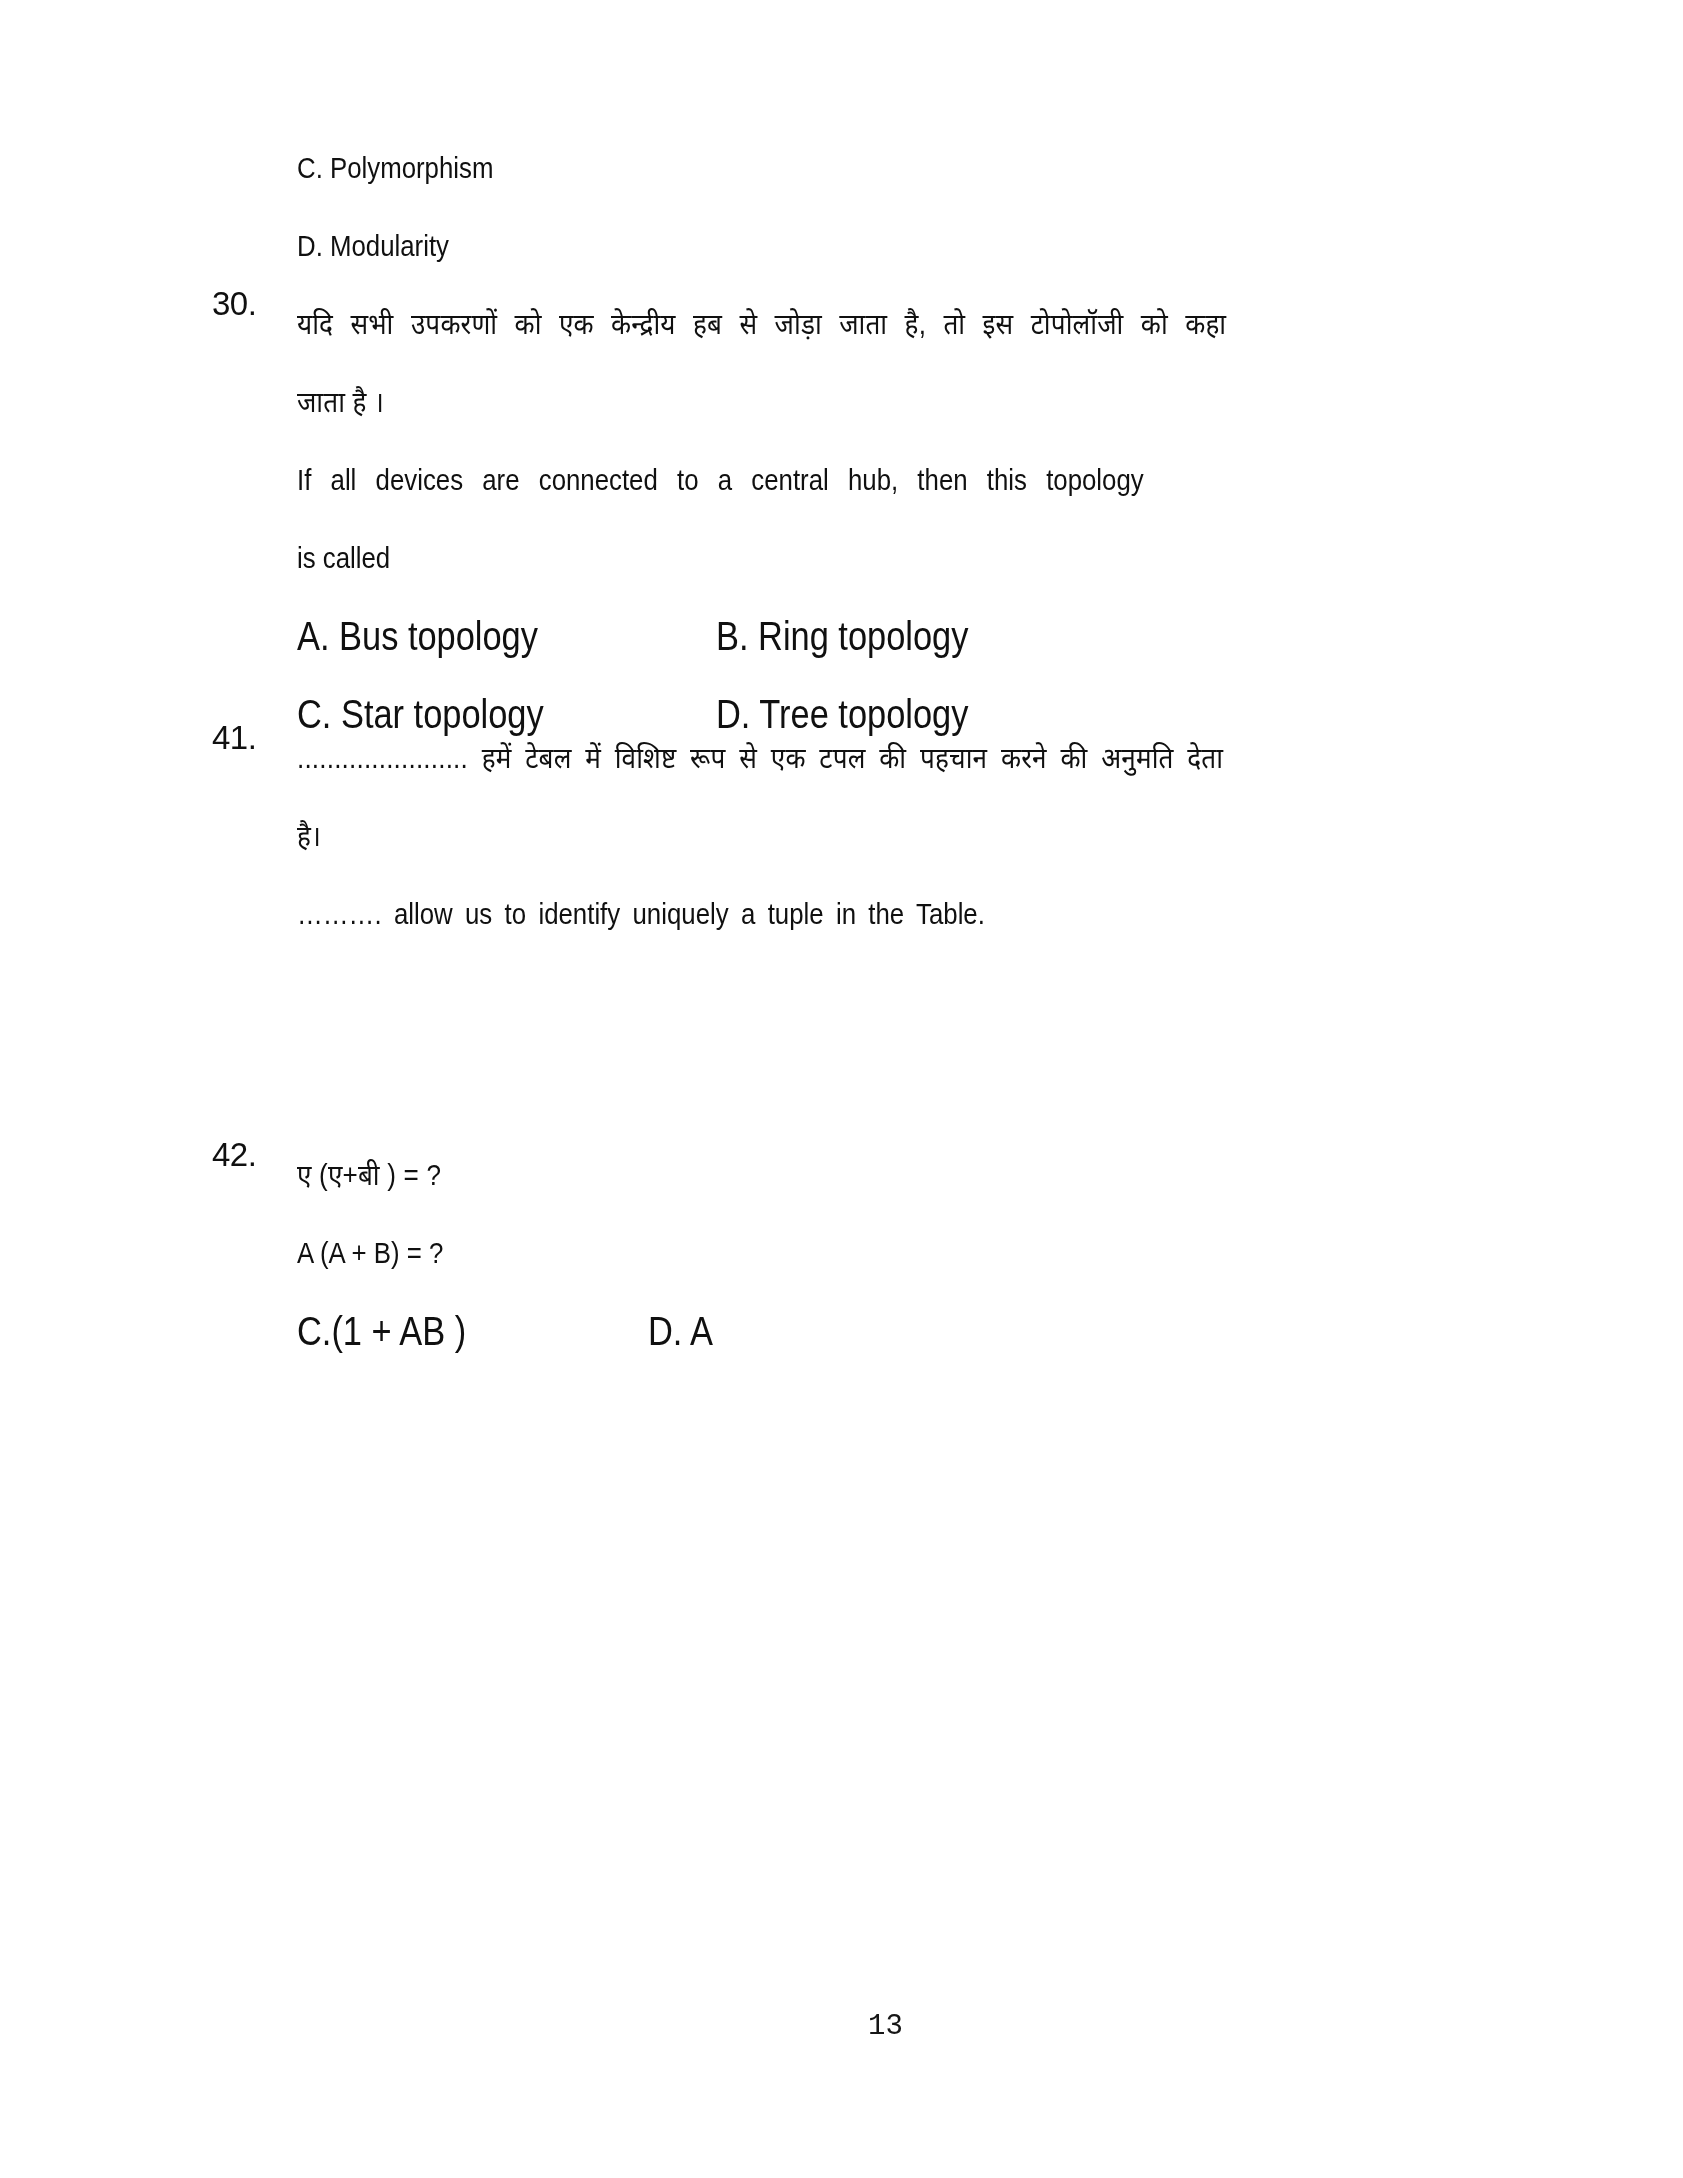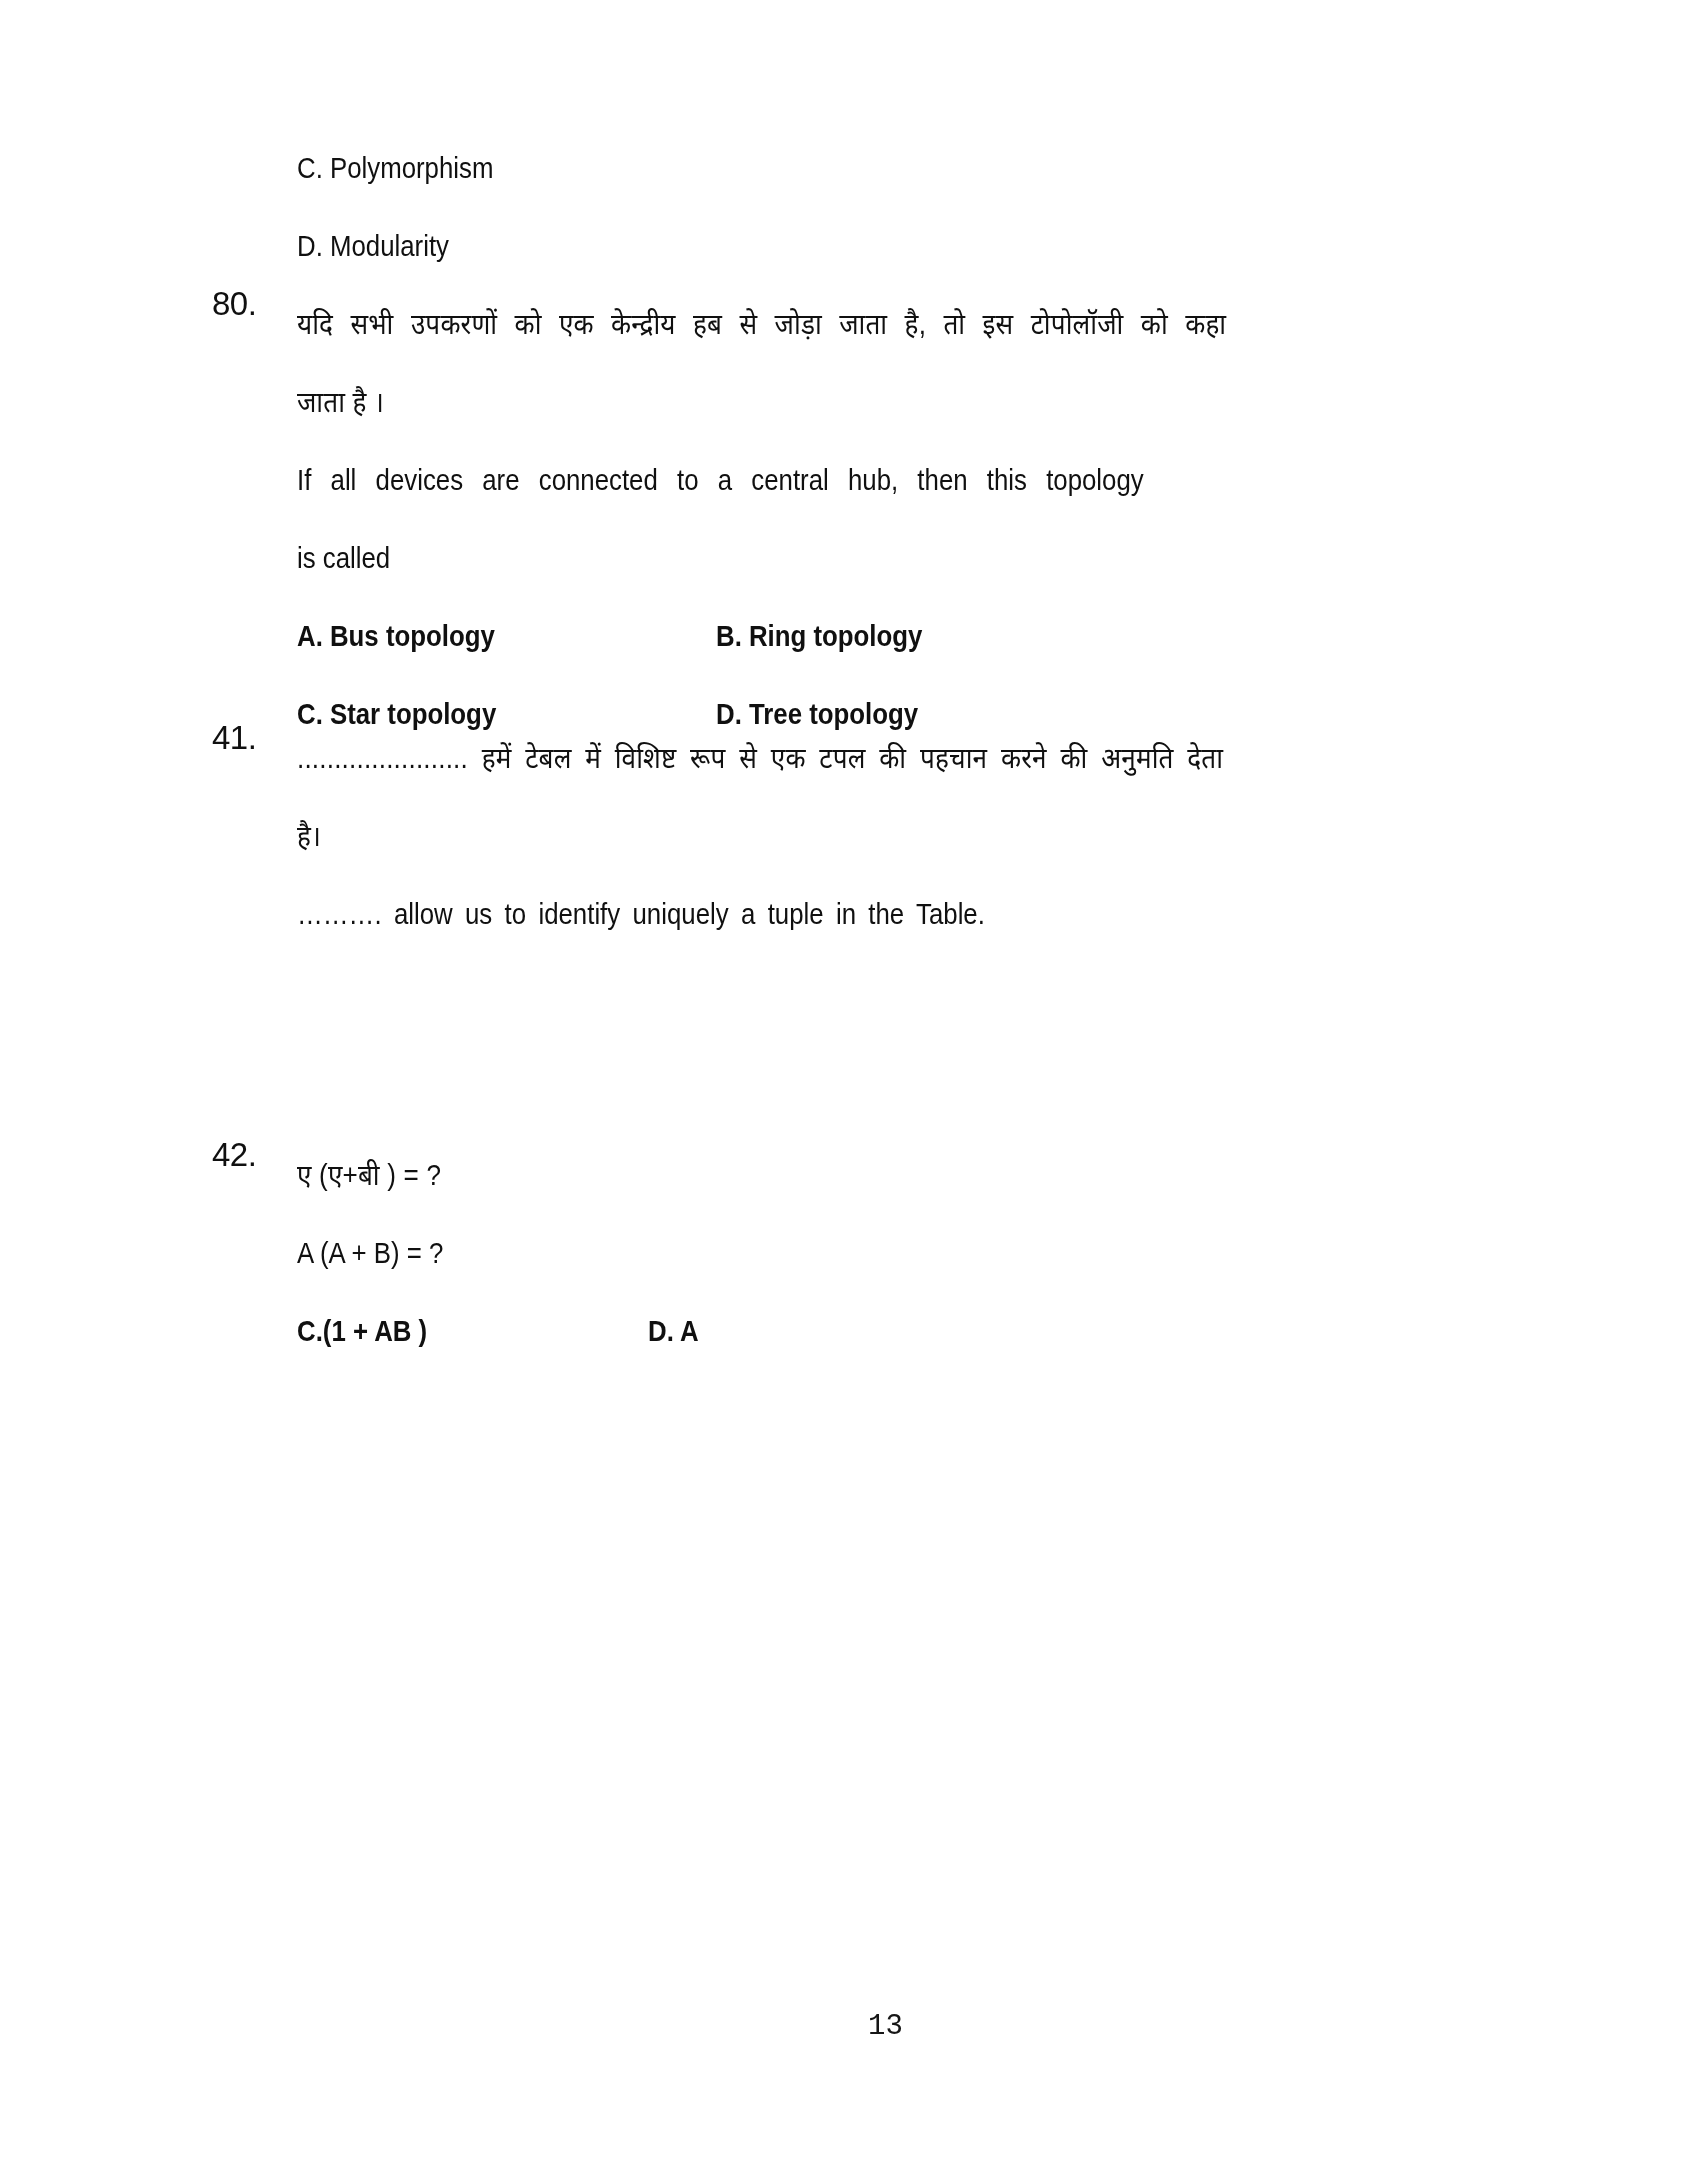--- a/index.html
+++ b/index.html
@@ -60,22 +60,21 @@
   .line.just-c { word-spacing: 7px; }
   .line.just-e { word-spacing: 6px; }
 
   .spacer { height: 78px; }
 
   
   .opt-row {
     position: relative;
     height: 78px;
     line-height: 78px;
-    font-size: 30px;
-    font-weight: bold;
+    font-size: 40px;
   }
   .opt {
     position: absolute;
     top: 0;
     white-space: nowrap;
     transform: scaleX(0.86);
     transform-origin: left center;
   }
   .opt.col-a { left: 0; }
   .opt.col-b-wide { left: 419px; }
@@ -100,21 +99,21 @@
 <div class="page">
 
   <div class="question" style="top:129px;">
     <div class="qbody">
       <div class="line">C. Polymorphism</div>
       <div class="line">D. Modularity</div>
     </div>
   </div>
 
   <div class="question" style="top:285px;">
-    <div class="qnum">80.</div>
+    <div class="qnum">30.</div>
     <div class="qbody">
       <div class="line hi just-a">यदि सभी उपकरणों को एक केन्द्रीय हब से जोड़ा जाता है, तो इस टोपोलॉजी को कहा</div>
       <div class="line hi">जाता है ।</div>
       <div class="line just-b">If all devices are connected to a central hub, then this topology</div>
       <div class="line">is called</div>
 
       <div class="opt-row">
         <span class="opt col-a">A. Bus topology</span>
         <span class="opt col-b-wide">B. Ring topology</span>
       </div>

